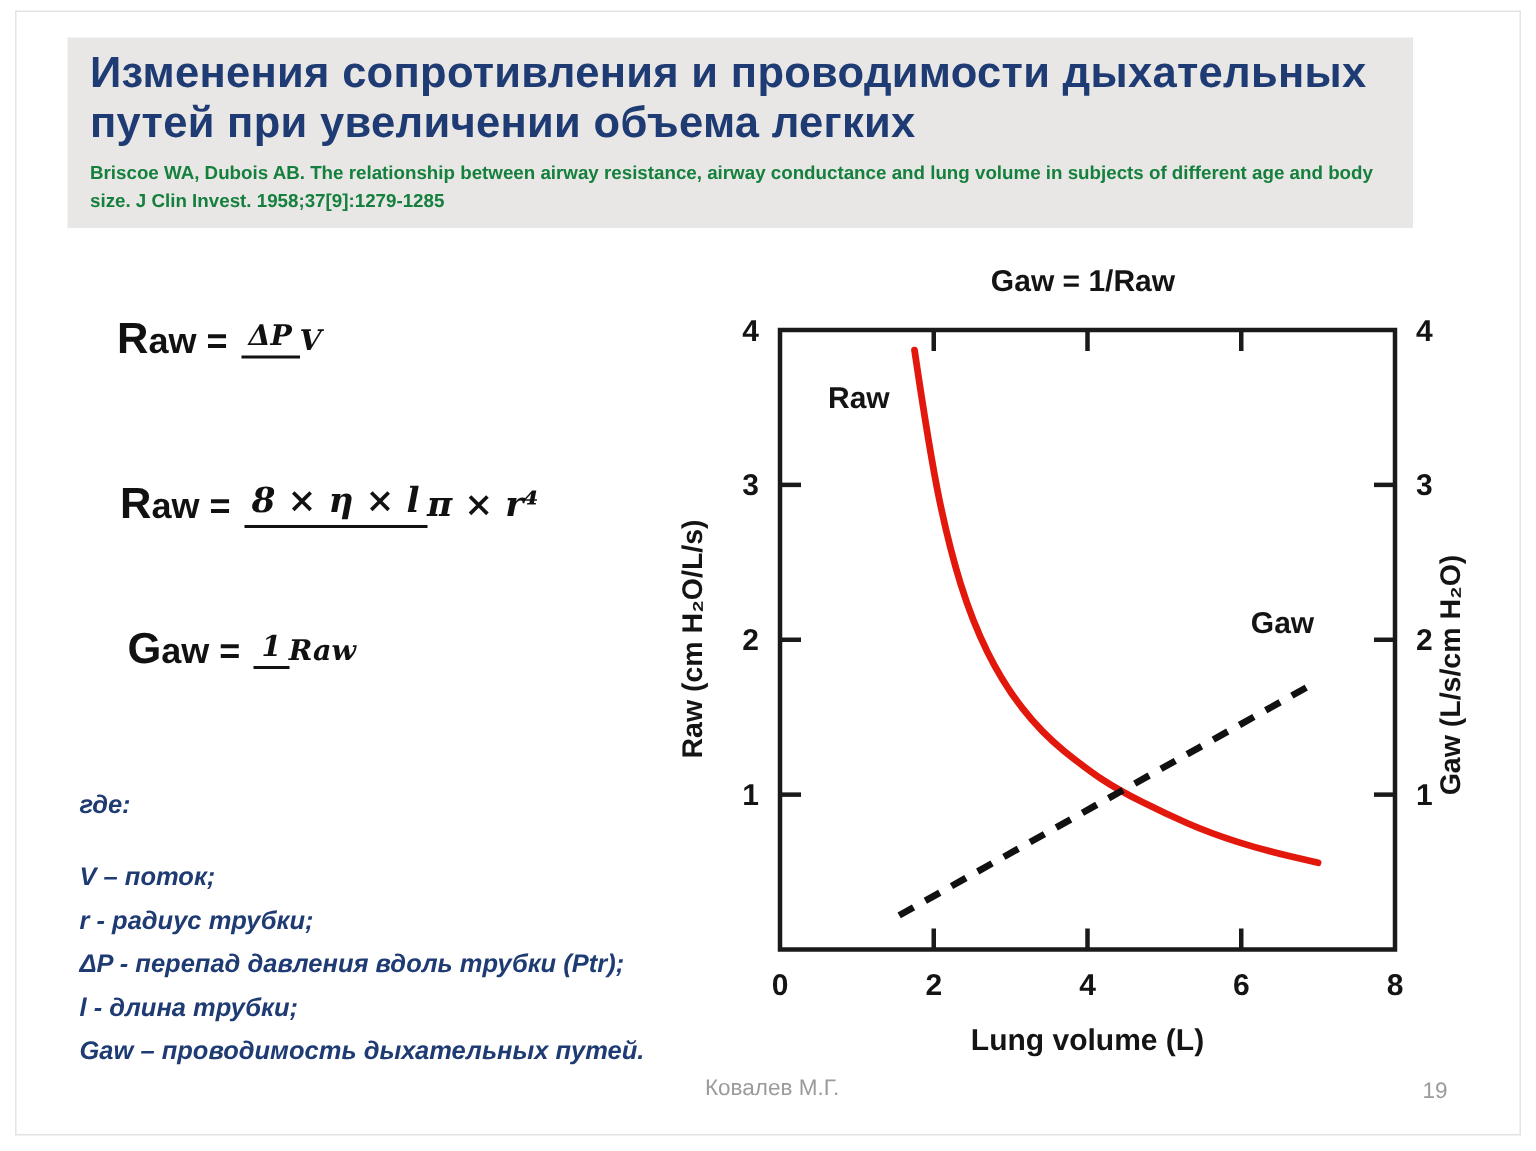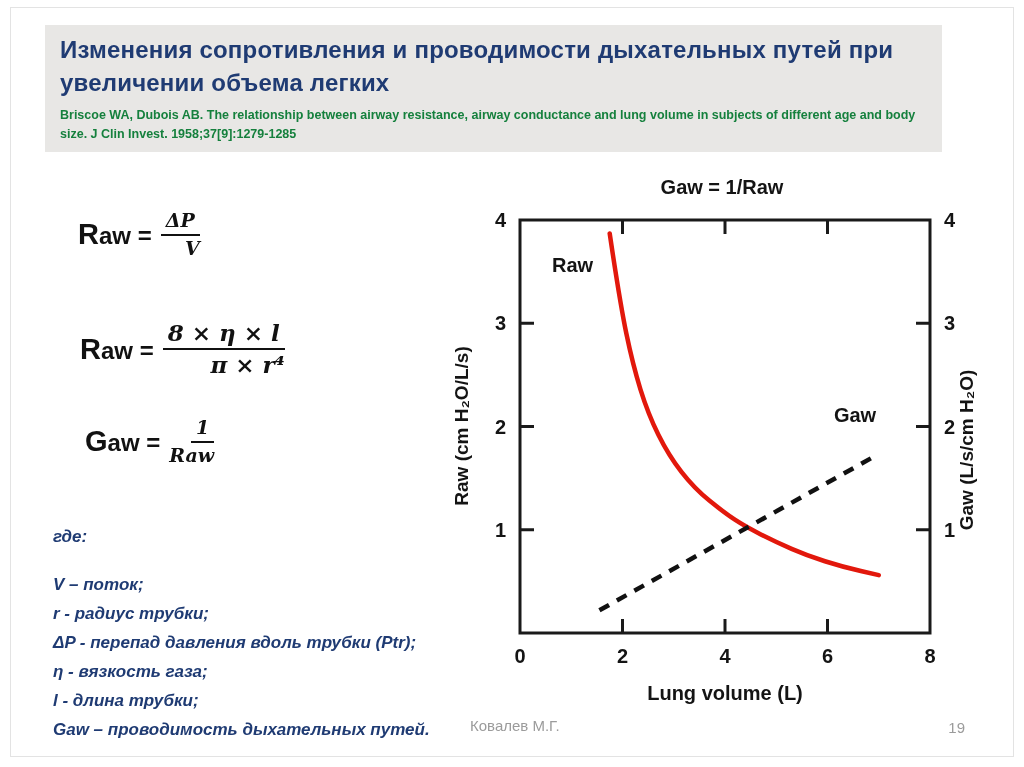--- a/index.html
+++ b/index.html
@@ -3,27 +3,27 @@
 <meta charset="utf-8">
 <style>
   html,body{margin:0;padding:0;background:#fff;}
   .slide{position:relative;width:1024px;height:767px;background:#ffffff;overflow:hidden;
          font-family:"Liberation Sans",sans-serif;}
   .slide-border{position:absolute;left:10px;top:7px;width:1002px;height:748px;
                 border:1px solid #e3e3e3;pointer-events:none;}
   
   .header{position:absolute;left:45px;top:25px;width:897px;height:127px;background:#e8e7e5;
           box-sizing:border-box;padding:8px 15px 0 15px;}
-  .title{color:#1f3b73;font-weight:bold;font-size:24px;line-height:33px;letter-spacing:.2px;}
+  .title{color:#1f3b73;font-weight:bold;font-size:29px;line-height:33px;letter-spacing:.2px;}
   .citation{color:#15803d;font-weight:bold;font-size:12.5px;line-height:19px;margin-top:7px;width:875px;}
   
   .formula{position:absolute;display:flex;align-items:center;color:#111;}
   .f-lhs{font-weight:bold;font-size:24px;display:inline-block;}
   .f-lhs::first-letter{font-size:29px;}
-  .frac{display:inline-flex;flex-direction:column;align-items:flex-end;margin-left:9px;
+  .frac{display:inline-flex;flex-direction:row;align-items:center;margin-left:9px;
         font-family:"DejaVu Serif",serif;font-weight:bold;font-style:italic;
         font-size:19px;line-height:1.15;}
   .frac .num{border-bottom:2.5px solid #111;padding:0 5px 2px 5px;}
   .frac .den{padding-top:2px;}
   .formula.big .frac{font-size:23px;}
   
   .where{position:absolute;left:53px;top:527px;color:#1f3b73;font-weight:bold;font-style:italic;
          font-size:17px;line-height:20px;}
   .where .wlabel{margin-bottom:28px;}
   .where .witem{margin-bottom:9px;}
@@ -73,21 +73,20 @@
       <span class="num">1</span>
       <span class="den">Raw</span>
     </span>
   </div>
 
   <div class="where">
     <div class="wlabel">где:</div>
     <div class="witem">V – поток;</div>
     <div class="witem">r - радиус трубки;</div>
     <div class="witem">ΔP - перепад давления вдоль трубки (Ptr);</div>
-    <div class="witem">η - вязкость газа;</div>
     <div class="witem">l - длина трубки;</div>
     <div class="witem">Gaw – проводимость дыхательных путей.</div>
   </div>
 
   <div class="chart-wrap">
     <svg id="chart-svg" width="580" height="570" viewBox="0 0 580 570">
       <text class="ct" x="282" y="34" text-anchor="middle">Gaw = 1/Raw</text>
       <rect x="80" y="60" width="410" height="413" fill="none" stroke="#1a1a1a" stroke-width="3"></rect>
       <g id="tick-marks">
           <line x1="182.5" y1="473" x2="182.5" y2="459" class="tick"></line>

